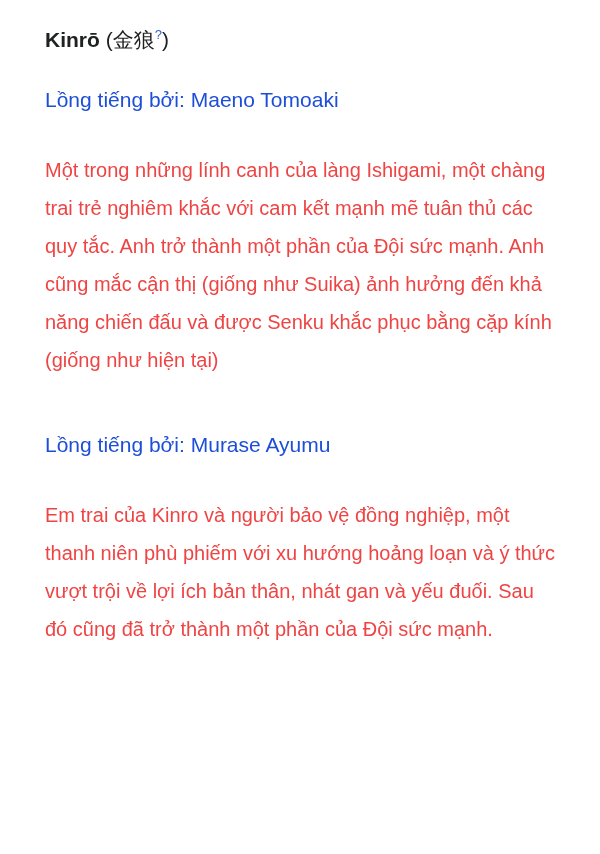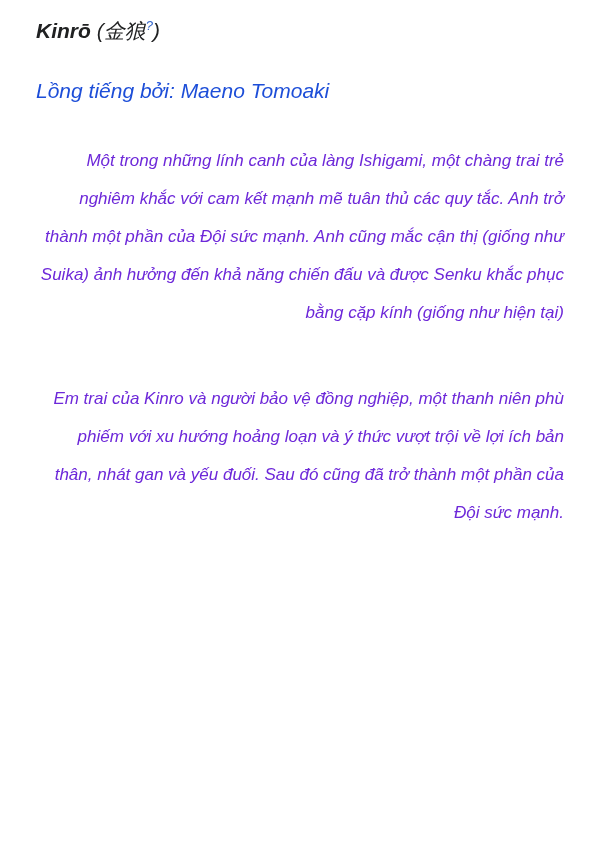--- a/index.html
+++ b/index.html
@@ -15,22 +15,21 @@
     overflow: hidden;
   }
   .page {
     width: 600px;
     height: 854px;
     box-sizing: border-box;
     padding: 8px 28px 0 28px;
     background: #ffffff;
   }
   .entry {
-    margin: 8px;
-    font-style: italic;
+    margin: 17px;
   }
   .char-heading {
     font-size: 21px;
     line-height: 30px;
     margin: 0 0 30px 0;
     color: #202122;
     font-weight: normal;
   }
   .char-heading .romaji {
     font-weight: bold;
@@ -48,25 +47,25 @@
     line-height: 0;
     text-decoration: none;
   }
   .voice-line {
     font-size: 21px;
     line-height: 30px;
     margin: 0 0 30px 0;
     color: #1d4ed8;
   }
   .desc {
-    font-size: 17px;
+    font-size: 20px;
     line-height: 38px;
     margin: 0 0 24px 0;
-    color: #6d28d9;
-    text-align: right;
+    color: #ef4444;
+    text-align: left;
   }
   .block-spacer-1 { height: 6px; }
   .block-spacer-2 { height: 10px; }
 </style>
 </head>
 <body>
 
 <div class="page">
 
   <div class="entry">
@@ -76,19 +75,20 @@
 
     <div class="block-spacer-1"></div>
 
     <p class="desc">Một trong những lính canh của làng Ishigami, một chàng trai trẻ nghiêm khắc với cam kết mạnh mẽ tuân thủ các quy tắc. Anh trở thành một phần của Đội sức mạnh. Anh cũng mắc cận thị (giống như Suika) ảnh hưởng đến khả năng chiến đấu và được Senku khắc phục bằng cặp kính (giống như hiện tại)</p>
   </div>
 
   <div class="block-spacer-2"></div>
 
   <div class="entry">
 
+    <p class="voice-line">Lồng tiếng bởi: Murase Ayumu</p>
 
     <div class="block-spacer-1"></div>
 
     <p class="desc">Em trai của Kinro và người bảo vệ đồng nghiệp, một thanh niên phù phiếm với xu hướng hoảng loạn và ý thức vượt trội về lợi ích bản thân, nhát gan và yếu đuối. Sau đó cũng đã trở thành một phần của Đội sức mạnh.</p>
   </div>
 
 </div>
 
 </body></html>

